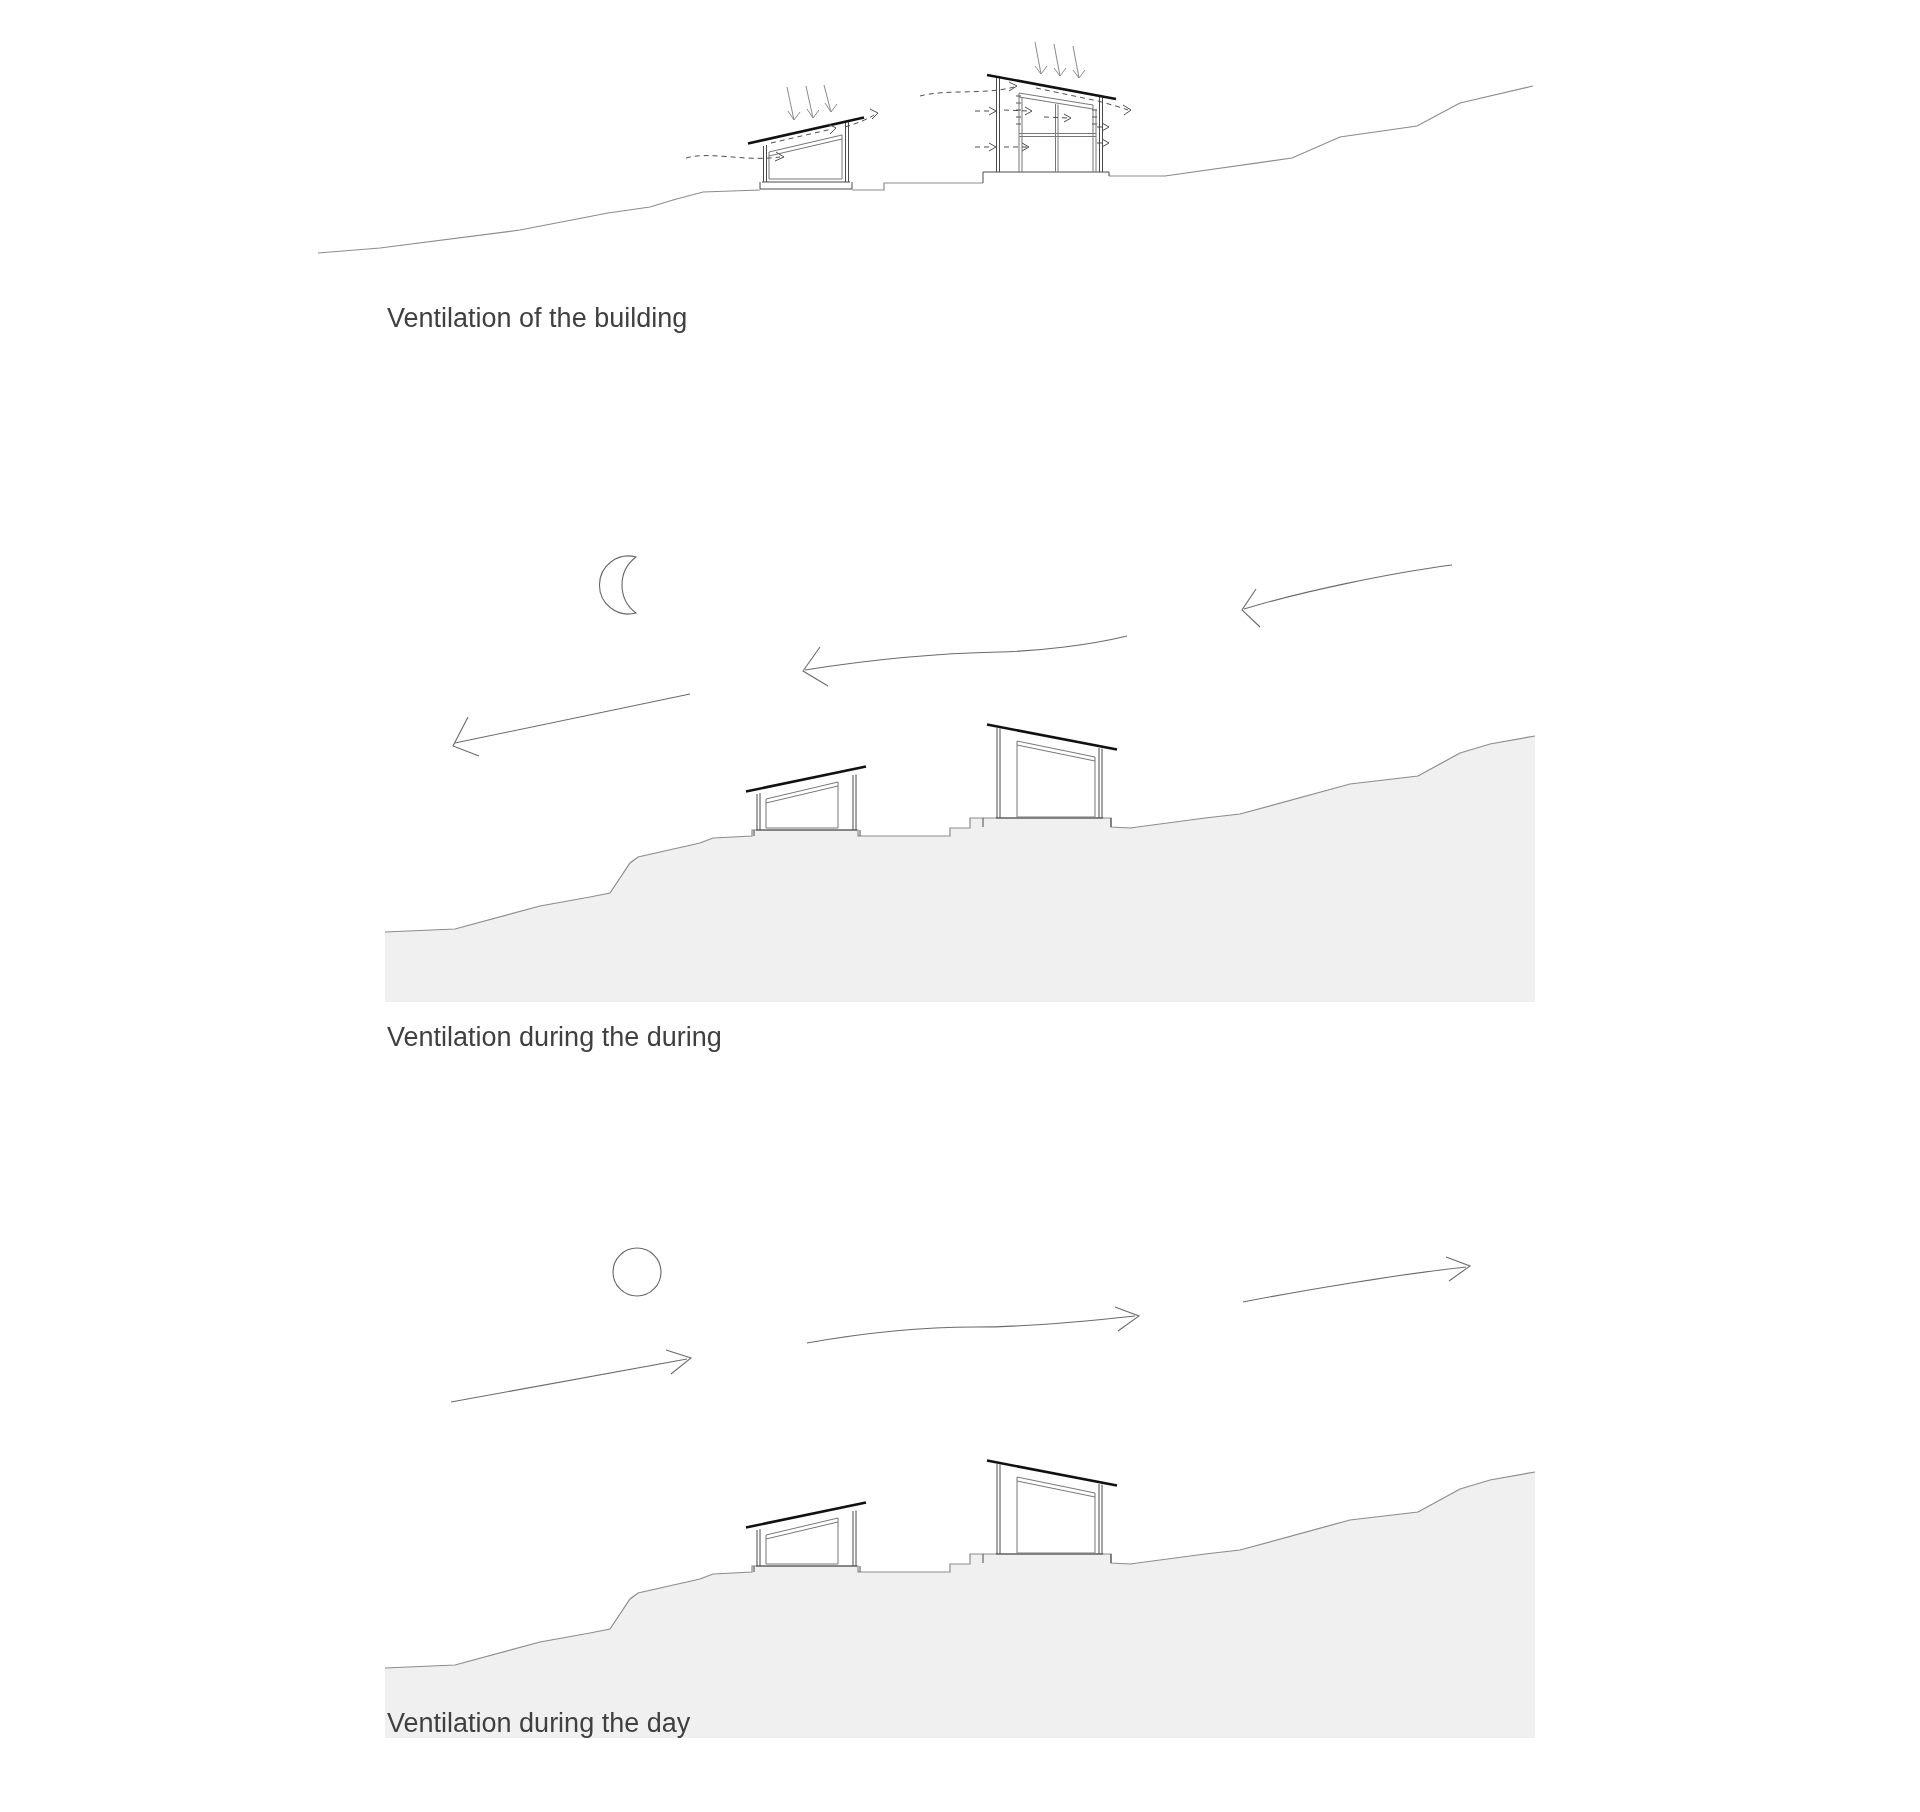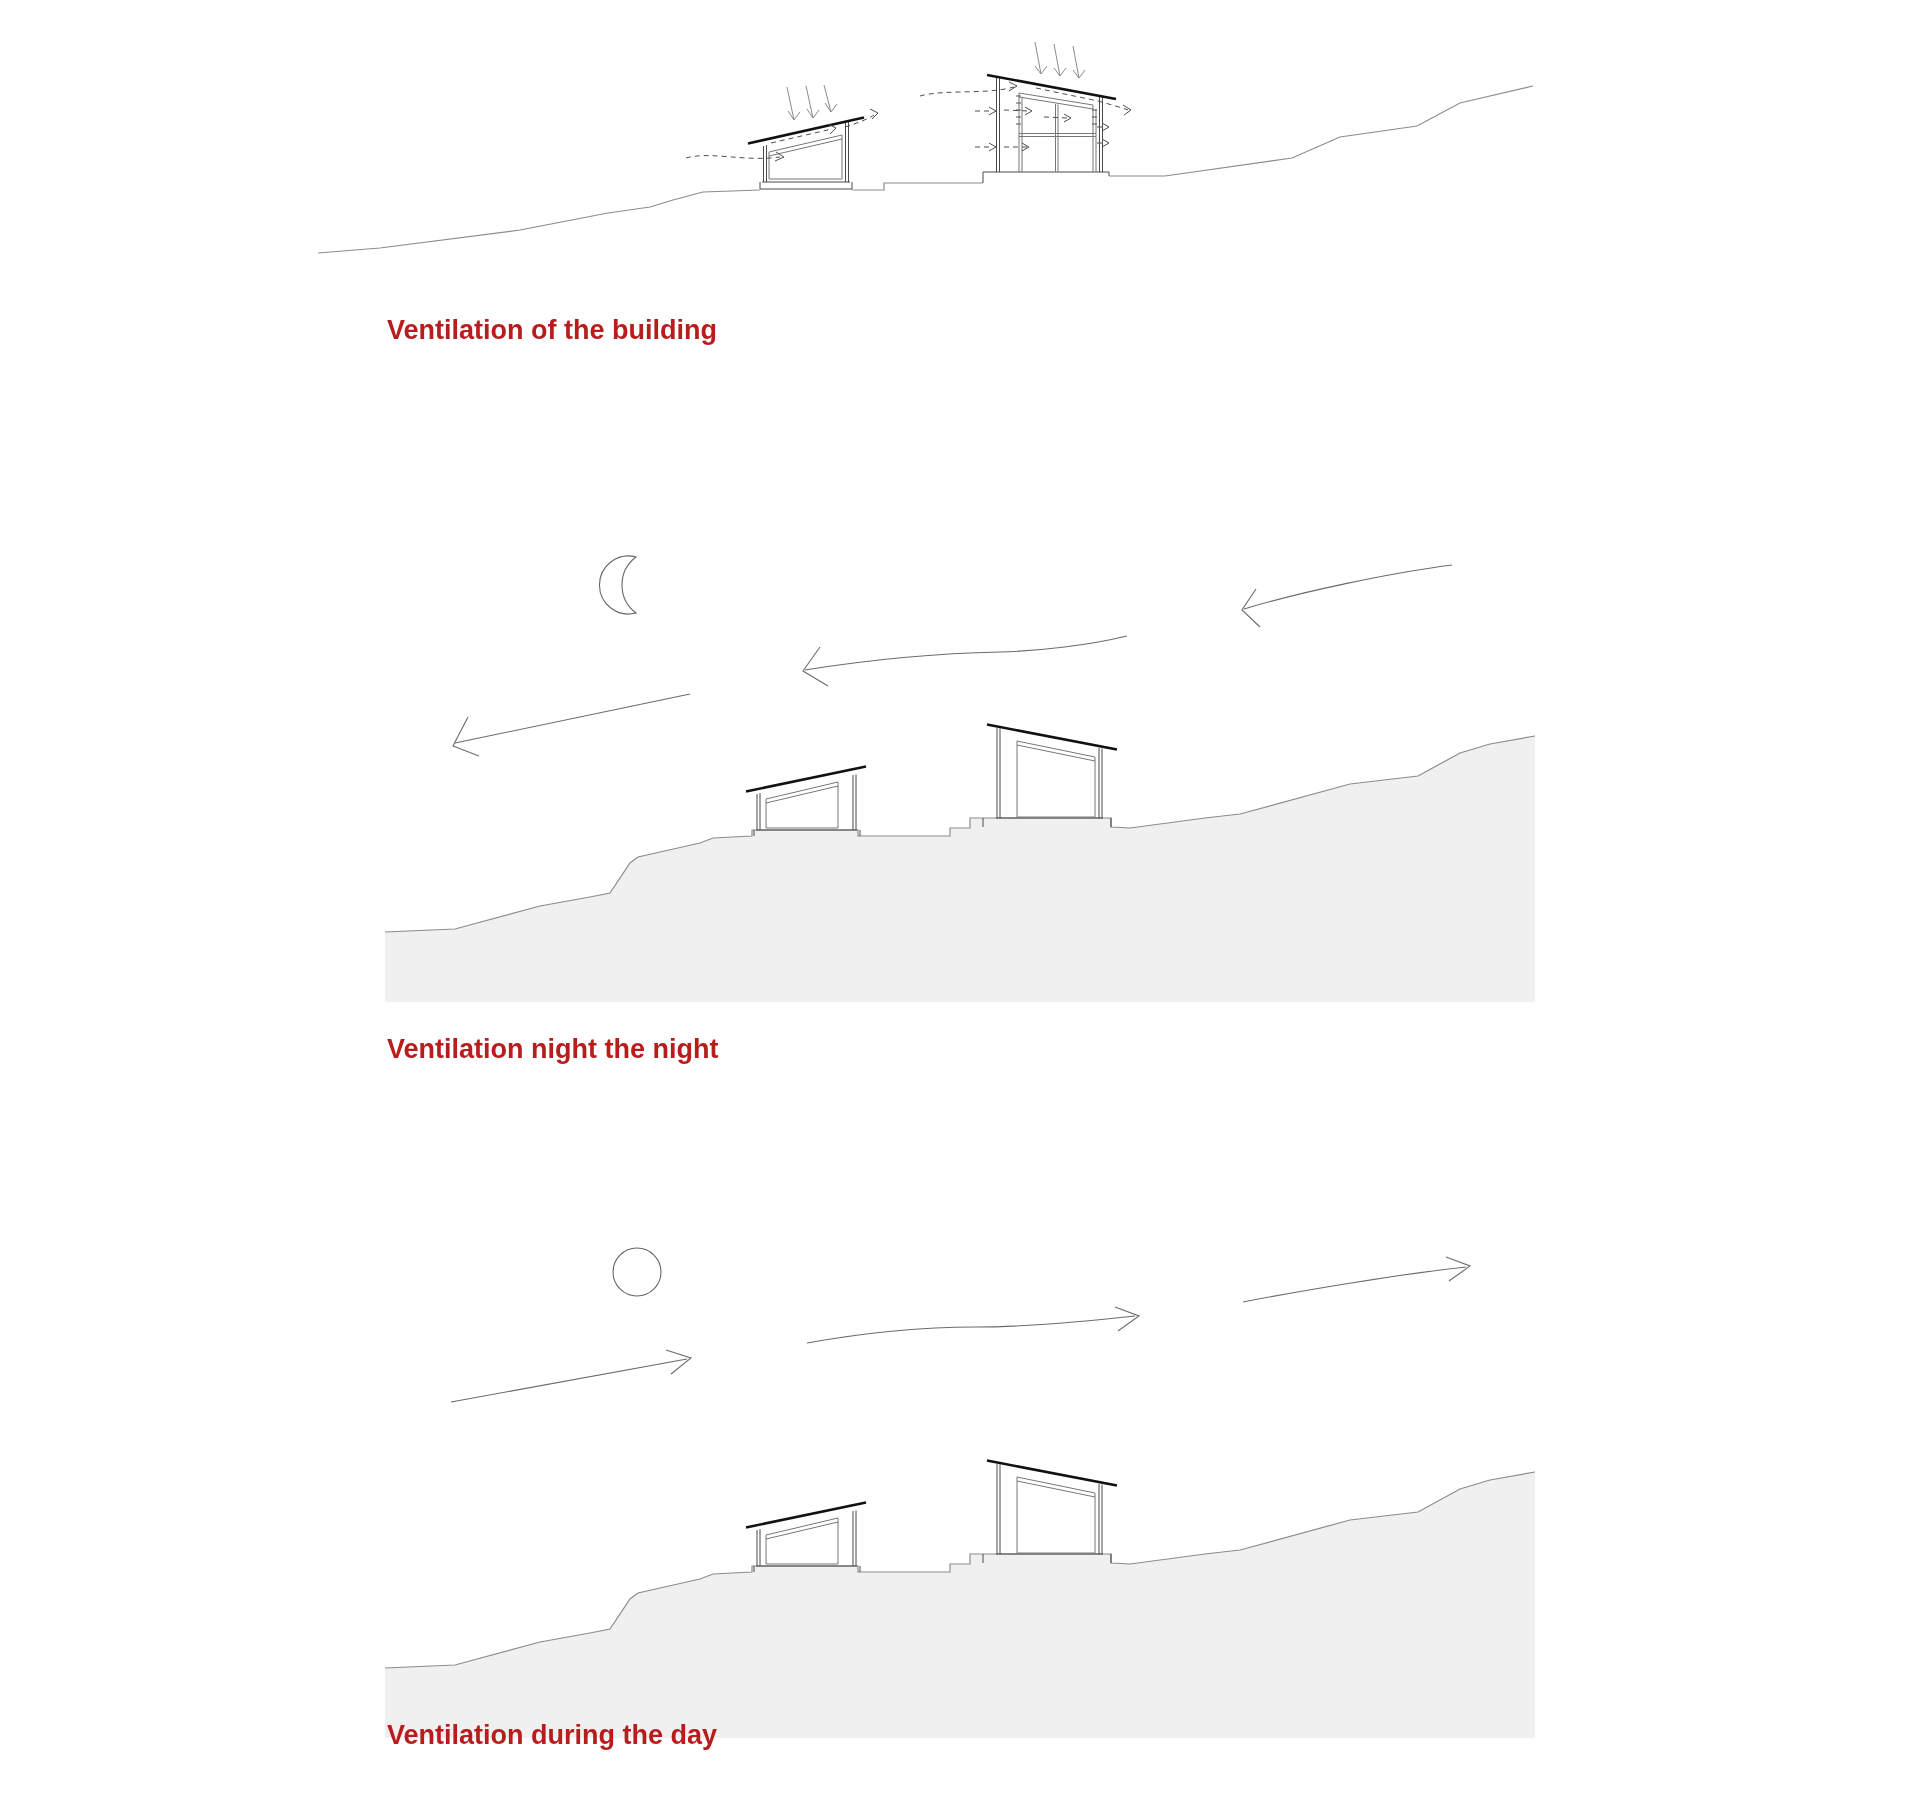--- a/index.html
+++ b/index.html
@@ -7,27 +7,26 @@
     position:relative;
     width:1920px;height:1812px;
     background:#ffffff;
     font-family:"Liberation Sans", sans-serif;
     overflow:hidden;
   }
   .stage svg{position:absolute;left:0;top:0;}
   .caption{
     position:absolute;
     left:387px;
-    font-weight:700;
+    font-weight:400;
     font-size:27px;
     line-height:1.1;
-    color:#b91c1c;
+    color:#404040;
     letter-spacing:0px;
     white-space:nowrap;
-    margin-top:12px;
   }
   .cap-1{top:304px;}
   .cap-2{top:1023px;}
   .cap-3{top:1709px;}
 
   
   .terrain{fill:none;stroke:#8c8c8c;stroke-width:1.2;}
   .gfill{fill:#f0f0f0;stroke:none;}
   .roof{fill:none;stroke:#111;stroke-width:2.6;}
   .wall{fill:none;stroke:#4a4a4a;stroke-width:1;}
@@ -166,16 +165,16 @@
     <g>
       <path class="wall" d="M983,1554 L983,1563 M1111,1554 L1111,1563 M996,1554 L1103,1554"></path>
       <path class="wall" d="M997,1464 L997,1554 M1000,1464.5 L1000,1554 M1099,1484 L1099,1554 M1102,1484.5 L1102,1554"></path>
       <path class="win" d="M1017,1477 L1095,1493 L1095,1553 L1017,1553 Z M1017,1481 L1095,1497"></path>
       <path class="roof" d="M987,1460.5 L1117,1485.5"></path>
     </g>
   </g>
 </svg>
 
 <div class="caption cap-1">Ventilation of the building</div>
-<div class="caption cap-2">Ventilation night the night</div>
+<div class="caption cap-2">Ventilation during the during</div>
 <div class="caption cap-3">Ventilation during the day</div>
 
 </div>
 
 </body></html>

